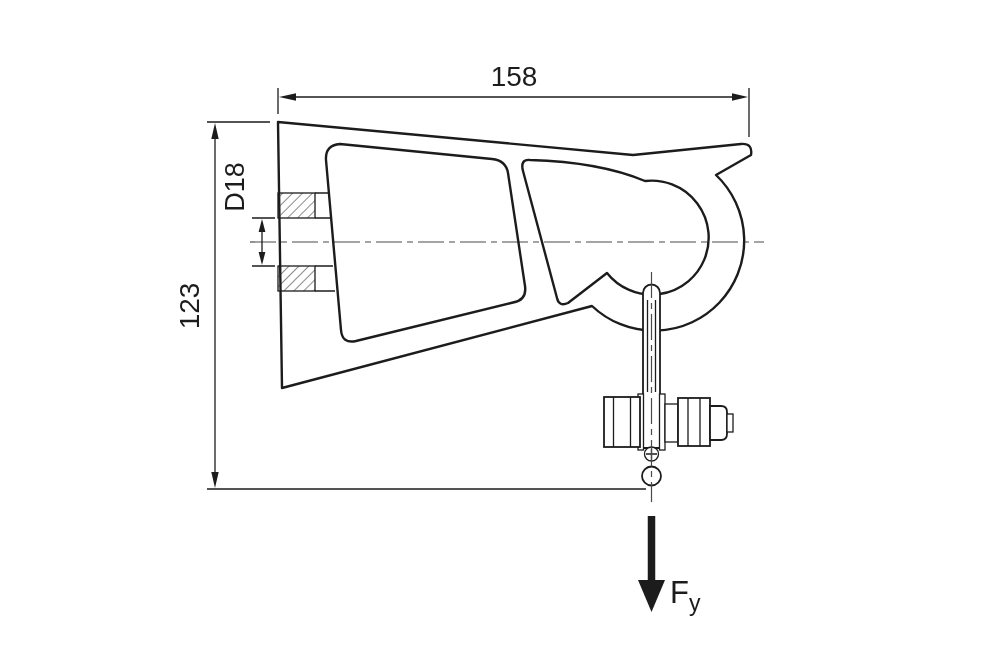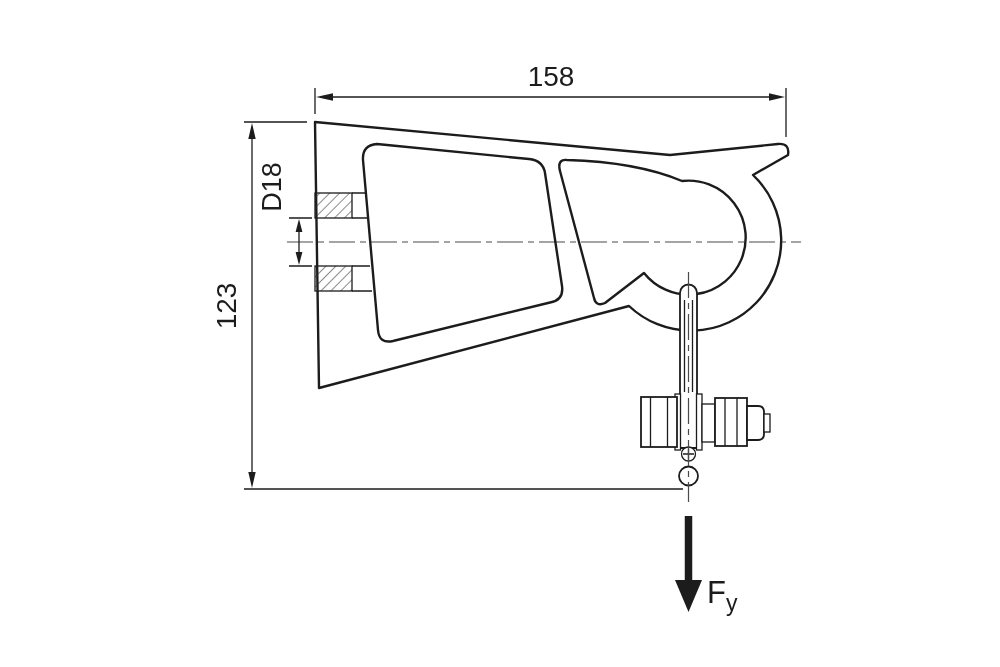--- a/index.html
+++ b/index.html
@@ -1,19 +1,18 @@
 <!DOCTYPE html>
 <html><head>
 <meta charset="utf-8">
 <style>
   html,body { margin:0; padding:0; background:#ffffff; }
   .canvas {
     width:900px; height:667px; position:relative; background:#ffffff;
     font-family:"Liberation Sans", sans-serif;
-    padding-left:37px;
   }
   svg { display:block; }
   .outline { fill:none; stroke:#1c1c1c; stroke-width:2.4; stroke-linejoin:round; stroke-linecap:round; }
   .med     { fill:none; stroke:#1c1c1c; stroke-width:1.8; }
   .thin    { fill:none; stroke:#1c1c1c; stroke-width:1.3; }
   .dim     { fill:none; stroke:#1c1c1c; stroke-width:1.3; }
   .arrowhead { fill:#1c1c1c; stroke:none; }
   .cl      { fill:none; stroke:#4a4a4a; stroke-width:1.2; stroke-dasharray:26 5 6 5; }
   .wf      { fill:#ffffff; }
   .hatched { fill:url(#hatch); stroke:#1c1c1c; stroke-width:1.3; }

